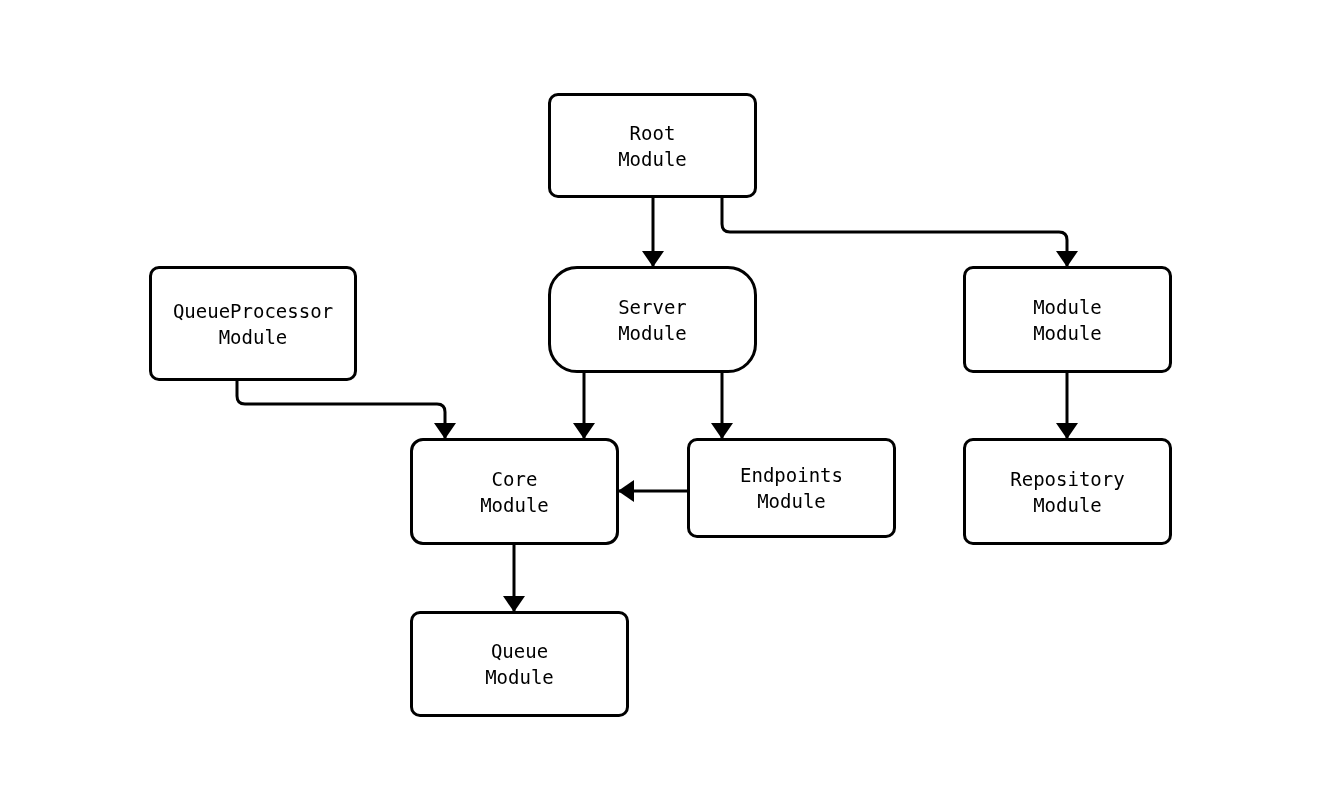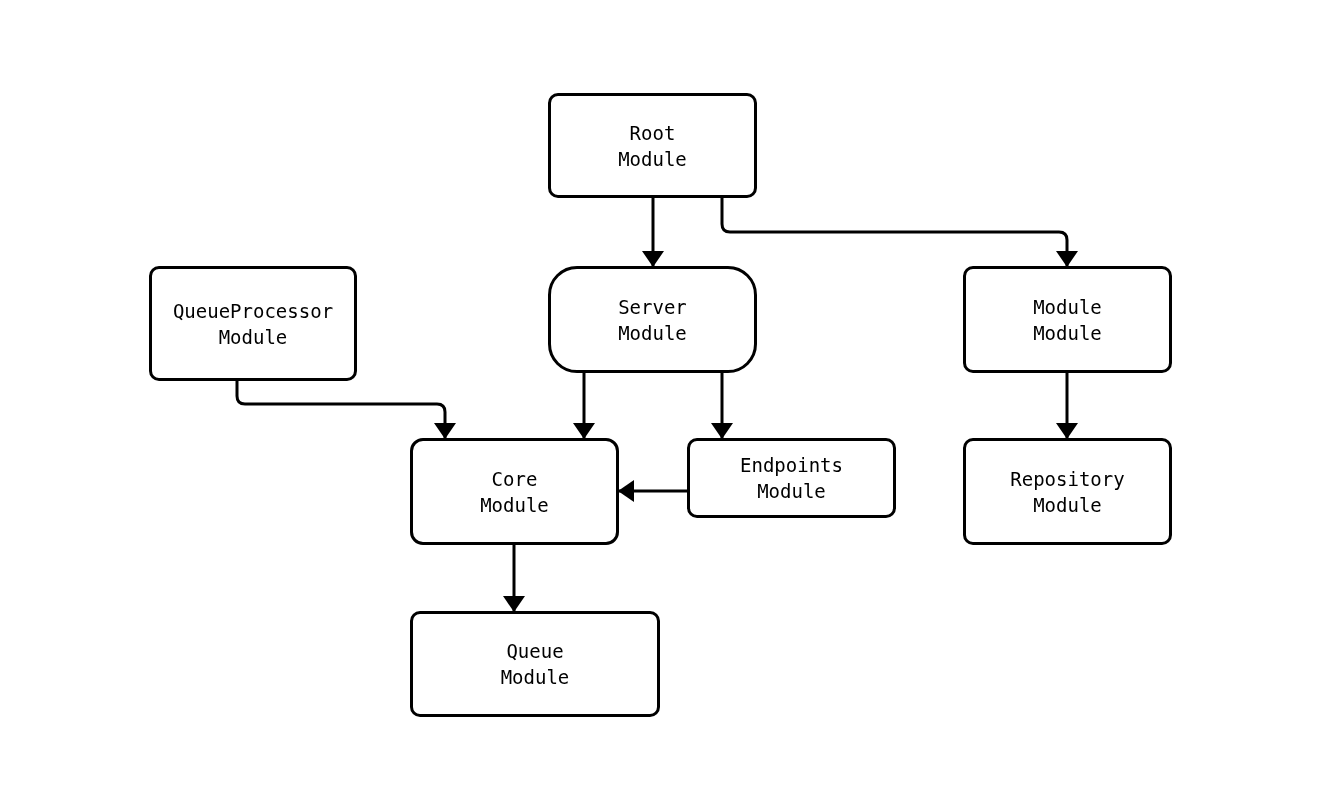--- a/index.html
+++ b/index.html
@@ -82,26 +82,26 @@
         <span>Module</span>
       </div>
       <div class="node" style="left: 963px; top: 266px; width: 209px; height: 107px;">
         <span>Module</span>
         <span>Module</span>
       </div>
       <div class="node" style="left: 410px; top: 438px; width: 209px; height: 107px; border-radius: 13px;">
         <span>Core</span>
         <span>Module</span>
       </div>
-      <div class="node" style="left: 687px; top: 438px; width: 209px; height: 80px;">
+      <div class="node" style="left: 687px; top: 438px; width: 209px; height: 100px;">
         <span>Endpoints</span>
         <span>Module</span>
       </div>
       <div class="node" style="left: 963px; top: 438px; width: 209px; height: 107px;">
         <span>Repository</span>
         <span>Module</span>
       </div>
-      <div class="node" style="left: 410px; top: 611px; width: 250px; height: 106px;">
+      <div class="node" style="left: 410px; top: 611px; width: 219px; height: 106px;">
         <span>Queue</span>
         <span>Module</span>
       </div>
     </div>
 </div>
 
 </body></html>

